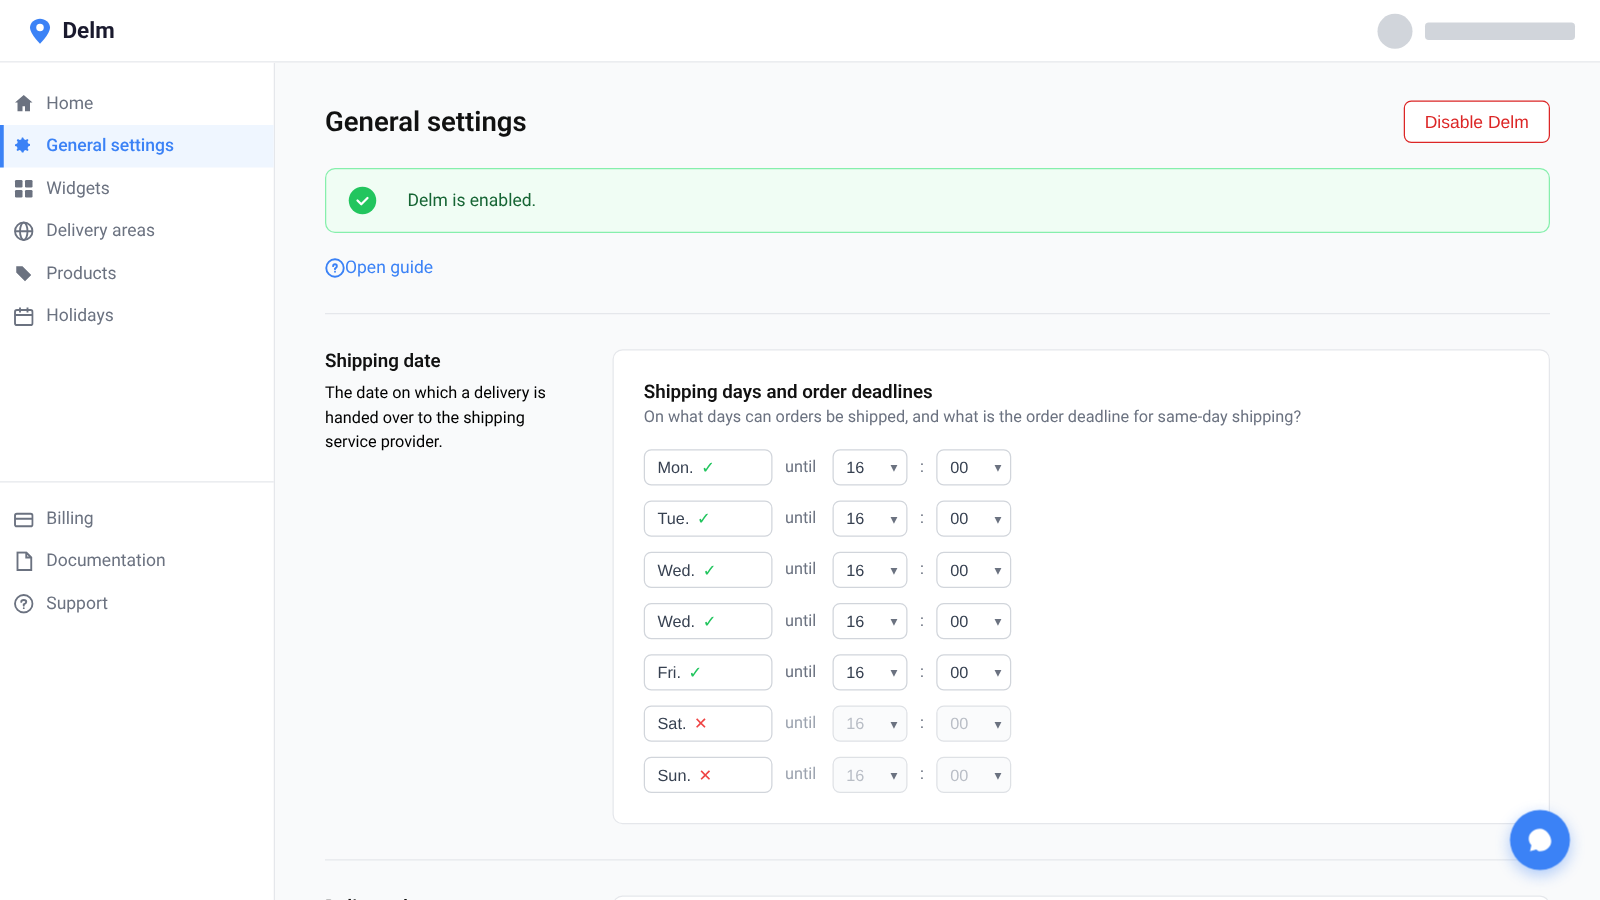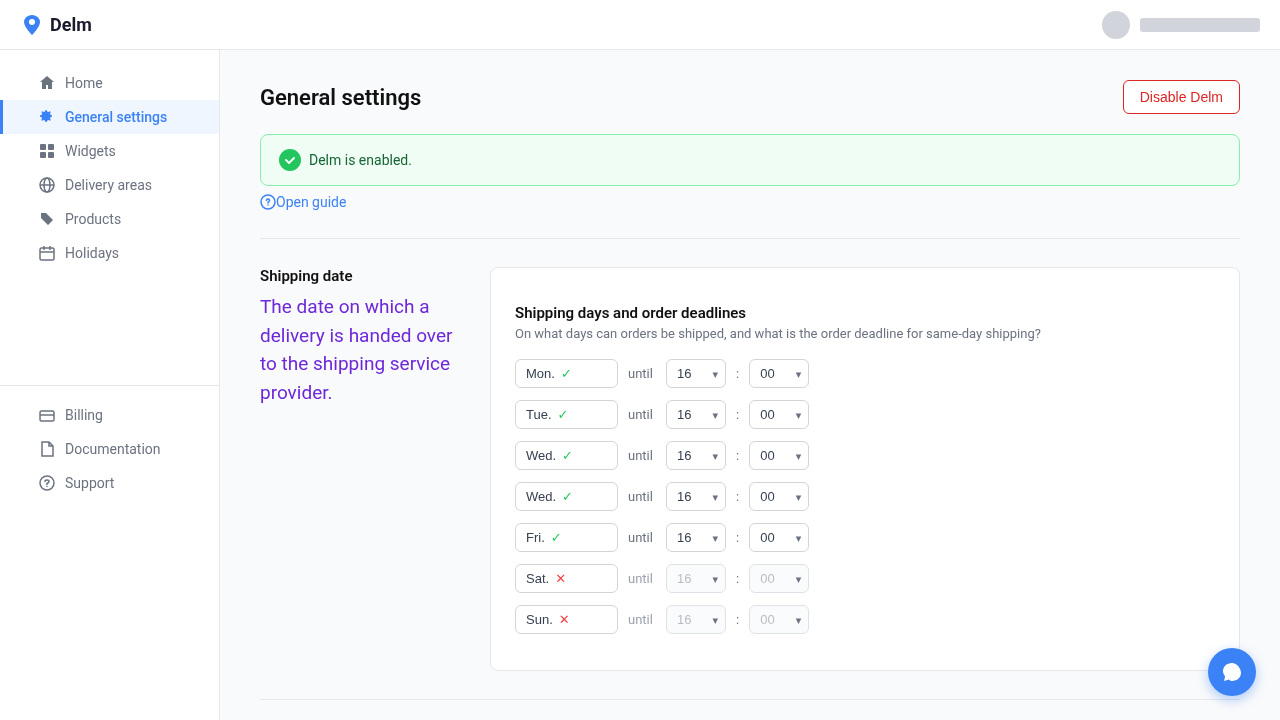--- a/index.html
+++ b/index.html
@@ -12,53 +12,53 @@
     .topbar-logo svg { width: 24px; height: 24px; }
     .topbar-right { display: flex; align-items: center; gap: 10px; }
     .user-avatar { width: 28px; height: 28px; background: #d1d5db; border-radius: 50%; }
     .user-name-blur { width: 120px; height: 14px; background: #d1d5db; border-radius: 3px; }
     
     .main-layout { display: flex; flex: 1; overflow: hidden; }
     
     
     .sidebar { width: 220px; background: #fff; border-right: 1px solid #e5e7eb; display: flex; flex-direction: column; padding: 16px 0; flex-shrink: 0; }
     .sidebar-nav { flex: 1; }
-    .sidebar-item { display: flex; align-items: center; gap: 10px; padding: 9px 36px; cursor: pointer; color: #6b7280; font-size: 14px; border-left: 3px solid transparent; transition: background 0.1s; }
+    .sidebar-item { display: flex; align-items: center; gap: 10px; padding: 9px 8px; cursor: pointer; color: #6b7280; font-size: 14px; border-left: 3px solid transparent; transition: background 0.1s; }
     .sidebar-item.active { color: #3b82f6; background: #eff6ff; border-left-color: #3b82f6; font-weight: 500; }
     .sidebar-item svg { width: 16px; height: 16px; flex-shrink: 0; }
     .sidebar-bottom { border-top: 1px solid #e5e7eb; padding-top: 12px; margin-top: 12px; text-align: center; }
     
     
     .content { flex: 1; overflow-y: auto; padding: 30px 40px; background: #f9fafb; }
     
     .page-header { display: flex; align-items: center; justify-content: space-between; margin-bottom: 20px; }
     .page-title { font-size: 22px; font-weight: 600; color: #111; }
     
     .btn-disable { background: #fff; color: #dc2626; border: 1.5px solid #dc2626; padding: 8px 16px; border-radius: 6px; cursor: pointer; font-size: 14px; font-weight: 500; }
     
     
-    .alert-success { background: #f0fdf4; border: 1px solid #86efac; border-radius: 8px; padding: 14px 18px; display: flex; align-items: center; gap: 8px; margin-bottom: 8px; }
+    .alert-success { background: #f0fdf4; border: 1px solid #86efac; border-radius: 8px; padding: 14px 18px; display: flex; align-items: center; gap: 25px; margin-bottom: 20px; }
     .alert-success .check-circle { width: 22px; height: 22px; background: #22c55e; border-radius: 50%; display: flex; align-items: center; justify-content: center; flex-shrink: 0; }
     .alert-success .check-circle svg { width: 12px; height: 12px; }
     .alert-text { color: #166534; font-size: 14px; }
     
     .open-guide { display: flex; align-items: center; gap: 0; color: #3b82f6; text-decoration: none; font-size: 14px; margin-bottom: 28px; cursor: pointer; }
     .open-guide svg { width: 16px; height: 16px; }
     
     hr.divider { border: none; border-top: 1px solid #e5e7eb; margin-bottom: 28px; }
     
     
     .section { display: flex; gap: 30px; margin-bottom: 28px; }
     .section-label { width: 200px; flex-shrink: 0; }
     .section-label h3 { font-size: 15px; font-weight: 600; color: #111; margin-bottom: 8px; }
-    .section-label p { font-size: 19px; color: #6d28d9; line-height: 1.5; }
+    .section-label p { font-size: 13px; color: #000000; line-height: 1.5; }
     .section-content { flex: 1; }
     
     
-    .card { background: #fff; border: 1px solid #e5e7eb; border-radius: 8px; padding: 36px 24px; }
+    .card { background: #fff; border: 1px solid #e5e7eb; border-radius: 8px; padding: 24px 24px; }
     .card-title { font-size: 15px; font-weight: 600; color: #111; margin-bottom: 4px; }
     .card-subtitle { font-size: 13px; color: #6b7280; margin-bottom: 18px; }
     
     
     .day-row { display: flex; align-items: center; gap: 10px; margin-bottom: 12px; }
     .day-row:last-child { margin-bottom: 0; }
     
     .day-btn { display: flex; align-items: center; gap: 6px; width: 103px; padding: 6px 10px; border: 1px solid #d1d5db; border-radius: 6px; background: #fff; font-size: 13px; font-weight: 500; cursor: pointer; color: #374151; }
     .day-btn .day-check { color: #22c55e; font-size: 13px; }
     .day-btn .day-cross { color: #ef4444; font-size: 13px; }

